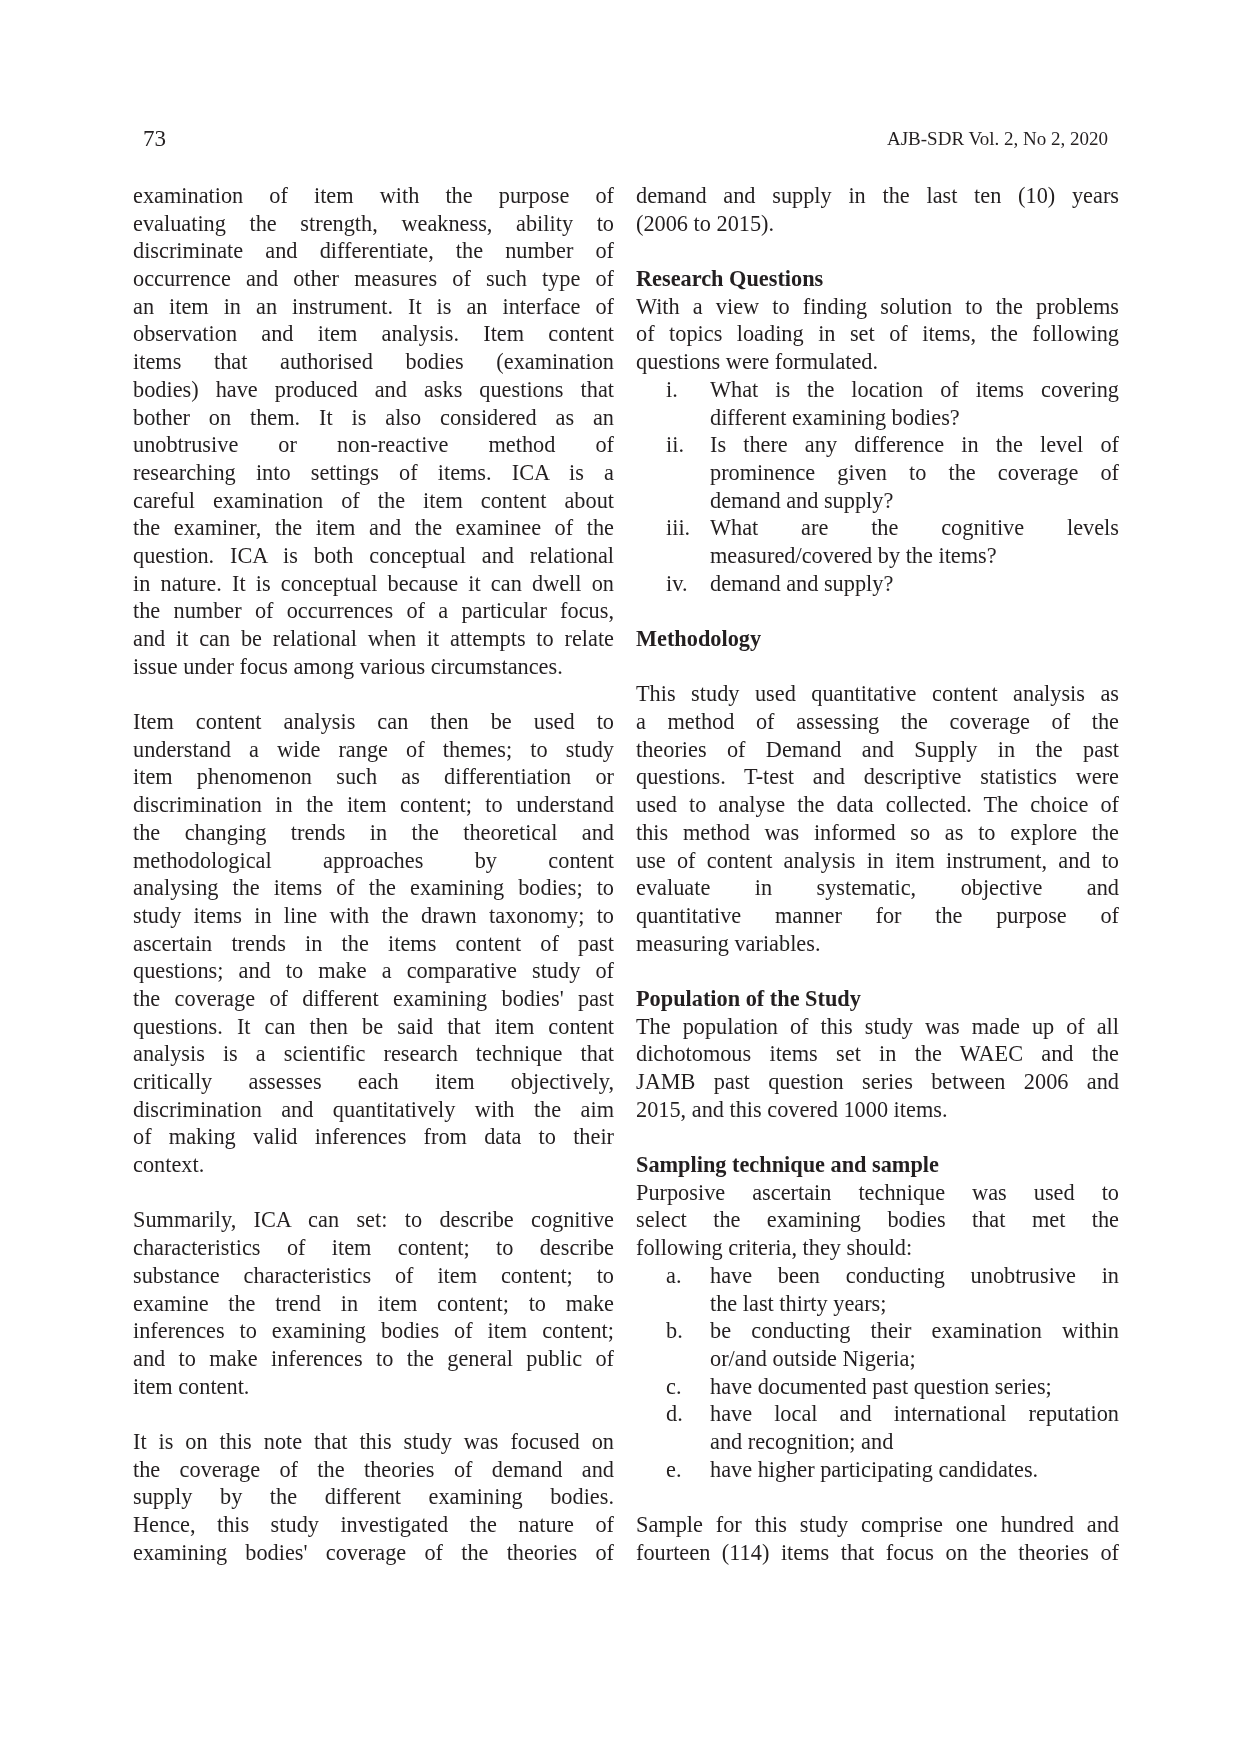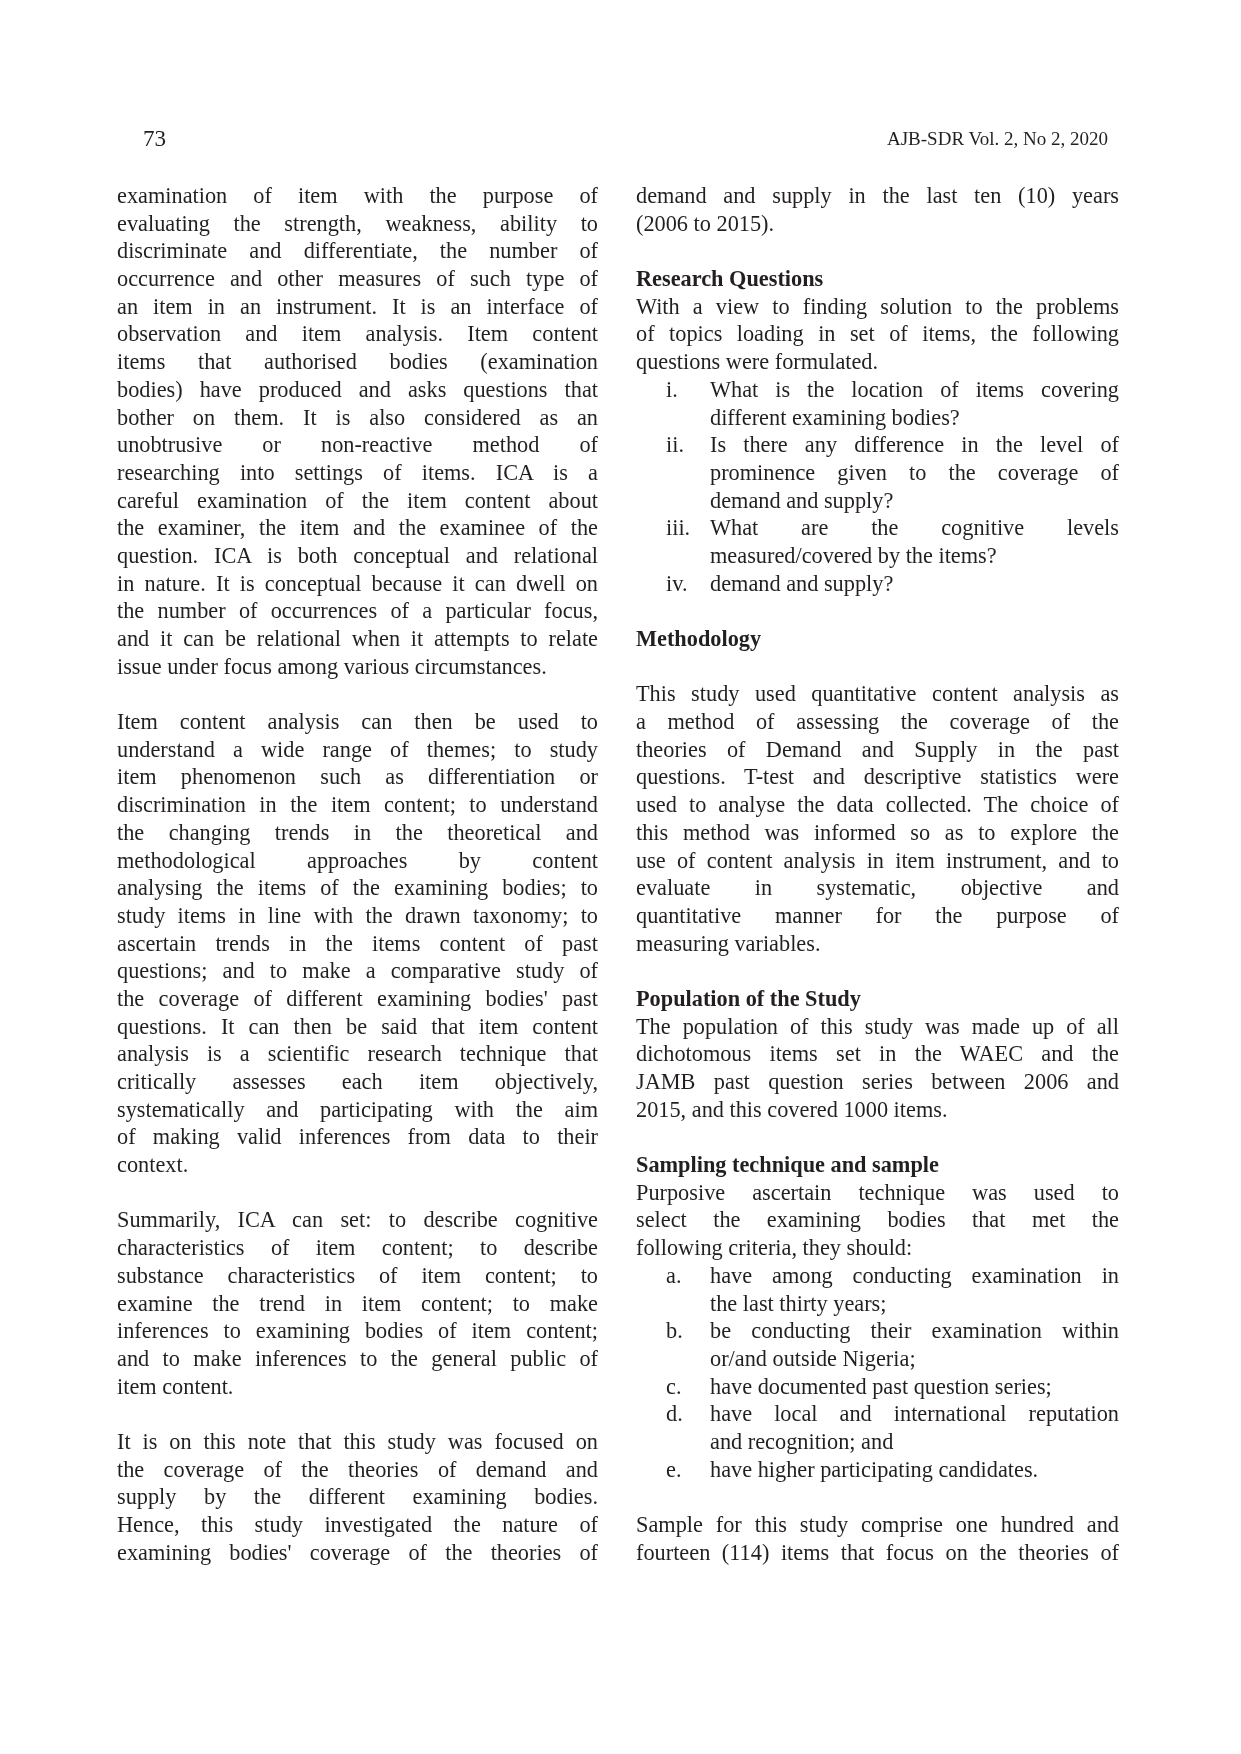--- a/index.html
+++ b/index.html
@@ -6,21 +6,21 @@
   body {
     width: 1241px; height: 1754px; position: relative; overflow: hidden;
     font-family: "Liberation Serif", "DejaVu Serif", serif;
     color: #231f20;
   }
   .header { position: absolute; top: 126px; left: 0; width: 1241px; height: 30px; }
   .page-number { position: absolute; left: 143px; top: 0; font-size: 23px; text-align: right; }
   .journal-ref { position: absolute; right: 133px; top: 2px; font-size: 19px; }
 
   .col { position: absolute; top: 182px; width: 481px; }
-  .col-left { left: 117px; }
+  .col-left { left: 133px; }
   .col-right { left: 636px; width: 483px; }
 
   .line {
     display: block; height: 27.7px; line-height: 27.7px; font-size: 22.3px;
     text-align: justify; text-align-last: justify; white-space: nowrap;
   }
   .line.last { text-align-last: left; }
   .gap { display: block; height: 27.7px; }
   .heading { font-weight: bold; text-align-last: left; }
 
@@ -67,21 +67,21 @@
       <span class="line">the changing trends in the theoretical and</span>
       <span class="line">methodological approaches by content</span>
       <span class="line">analysing the items of the examining bodies; to</span>
       <span class="line">study items in line with the drawn taxonomy; to</span>
       <span class="line">ascertain trends in the items content of past</span>
       <span class="line">questions; and to make a comparative study of</span>
       <span class="line">the coverage of different examining bodies' past</span>
       <span class="line">questions. It can then be said that item content</span>
       <span class="line">analysis is a scientific research technique that</span>
       <span class="line">critically assesses each item objectively,</span>
-      <span class="line">systematically and participating with the aim</span>
+      <span class="line">discrimination and quantitatively with the aim</span>
       <span class="line">of making valid inferences from data to their</span>
       <span class="line last">context.</span>
     </div>
   <span class="gap"></span>
   <div>
       <span class="line">Summarily, ICA can set: to describe cognitive</span>
       <span class="line">characteristics of item content; to describe</span>
       <span class="line">substance characteristics of item content; to</span>
       <span class="line">examine the trend in item content; to make</span>
       <span class="line">inferences to examining bodies of item content;</span>
@@ -158,21 +158,21 @@
   <span class="gap"></span>
   <span class="line heading">Sampling technique and sample</span>
   <div>
       <span class="line">Purposive ascertain technique was used to</span>
       <span class="line">select the examining bodies that met the</span>
       <span class="line last">following criteria, they should:</span>
     </div>
   <div>
       <div class="list-item">
         <span class="marker">a.</span>
-        <span class="list-line">have among conducting examination in</span>
+        <span class="list-line">have been conducting unobtrusive in</span>
         <span class="list-line last">the last thirty years;</span>
       </div>
       <div class="list-item">
         <span class="marker">b.</span>
         <span class="list-line">be conducting their examination within</span>
         <span class="list-line last">or/and outside Nigeria;</span>
       </div>
       <div class="list-item">
         <span class="marker">c.</span>
         <span class="list-line last">have documented past question series;</span>

